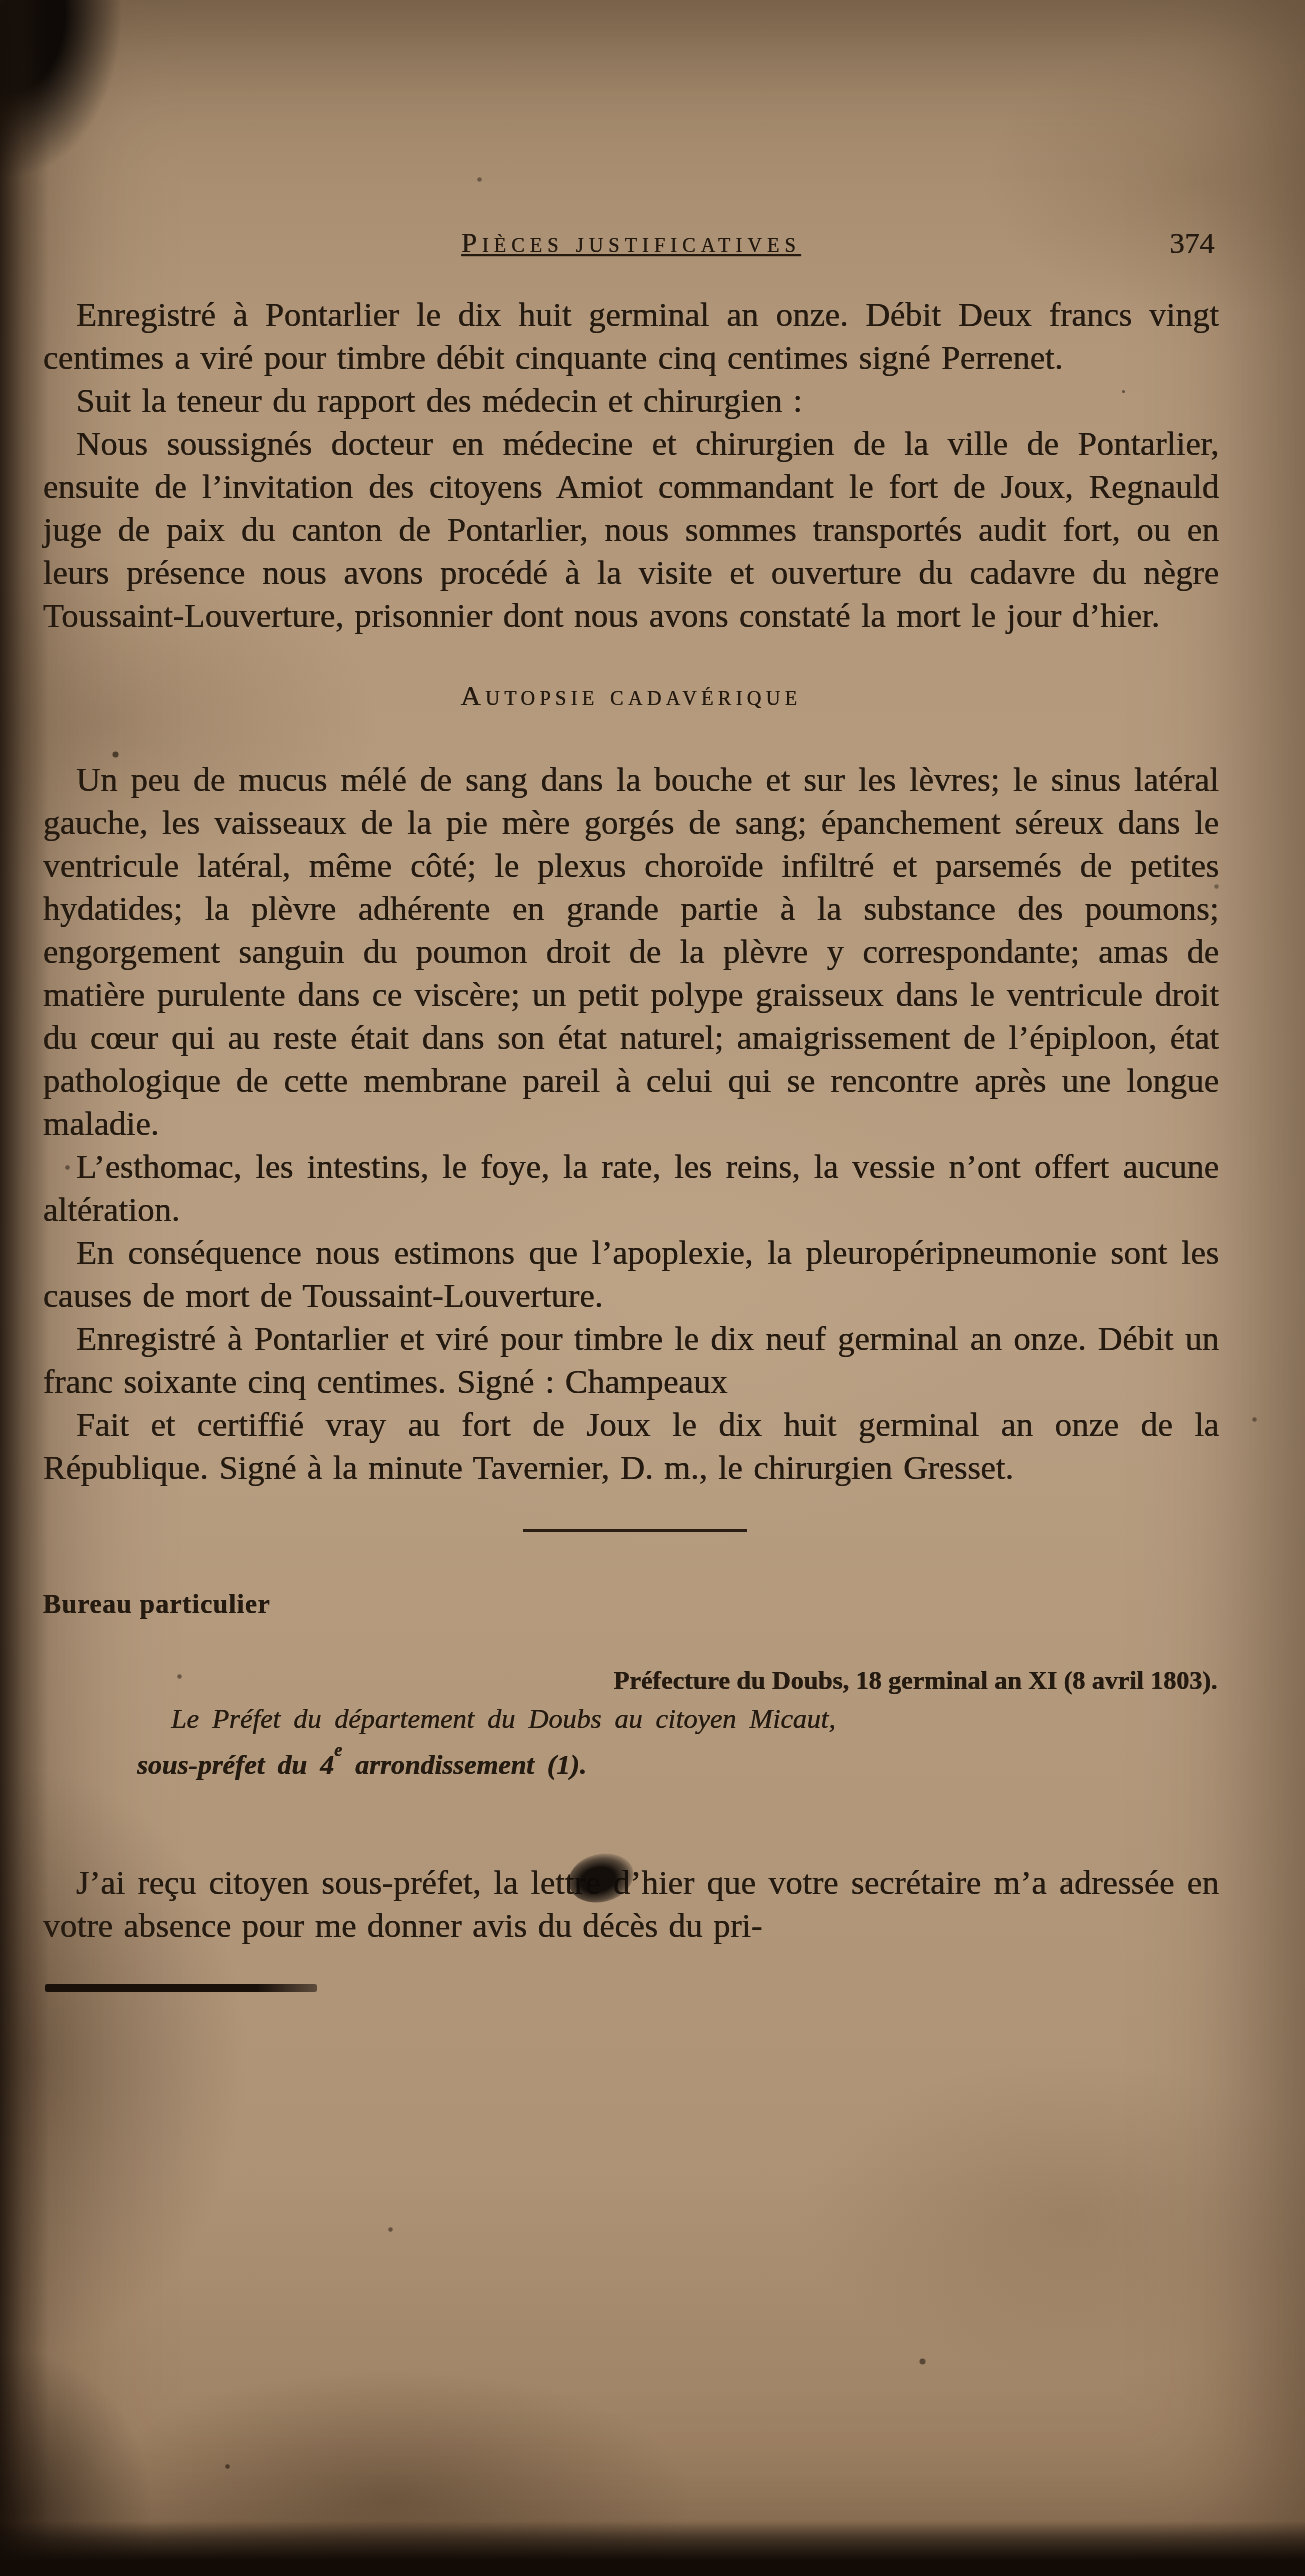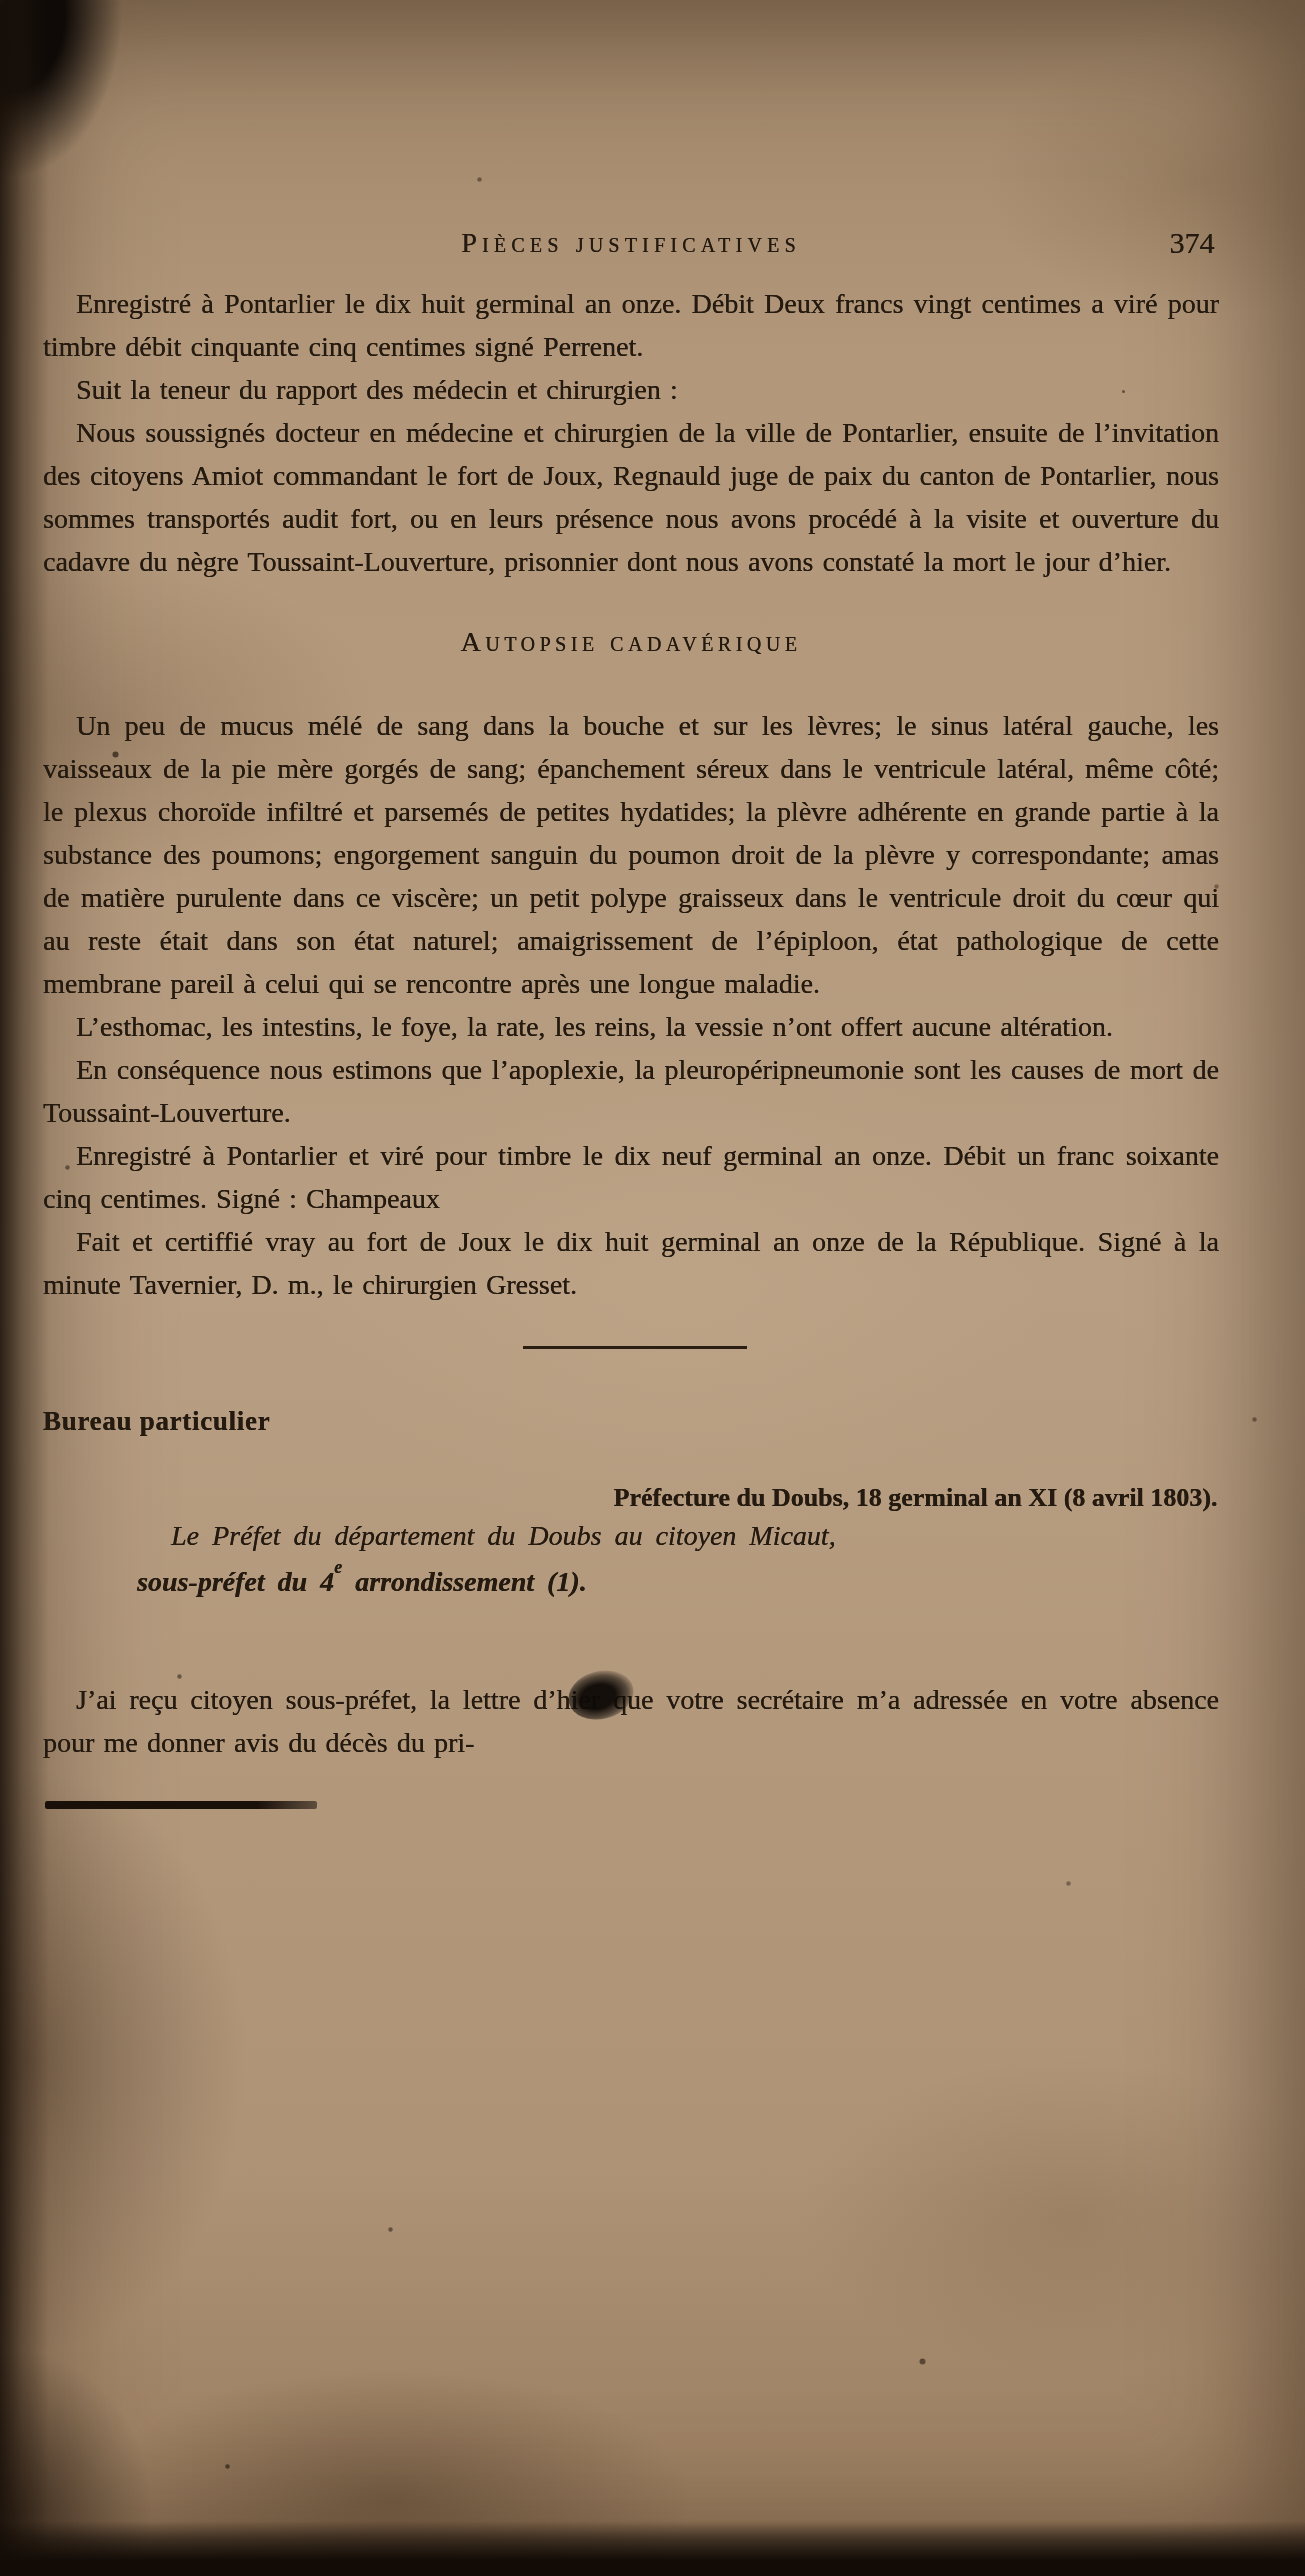--- a/index.html
+++ b/index.html
@@ -43,27 +43,27 @@
       1253px 1418px 0 0.7px rgba(30,20,12,0.45),
       178px 1675px 0 0.7px rgba(30,20,12,0.50),
       1067px 1882px 0 0.7px rgba(30,20,12,0.40),
       389px 2228px 0 0.7px rgba(30,20,12,0.50),
       921px 2360px 0 1.5px rgba(30,20,12,0.55),
       226px 2465px 0 0.7px rgba(30,20,12,0.60); }
 
   
   .content { position:absolute; top:227px; left:43px; width:1176px; }
 
-  .header-row { position:relative; height:37px; margin-bottom:18px; }
+  .header-row { position:relative; height:37px; margin-bottom:29px;text-decoration:underline; }
   .running-header { text-align:center; font-variant:small-caps; letter-spacing:5.2px;
     font-size:28px; text-shadow:0.2px 0.2px 0 currentColor; }
   .page-number { position:absolute; right:4.5px; top:-1.5px; font-size:30px;
     text-shadow:0.2px 0.2px 0 currentColor; }
 
-  .para { font-size:28px; line-height:43px; text-align:justify; text-indent:33px;
+  .para { font-size:34px; line-height:43px; text-align:justify; text-indent:33px;
     word-spacing:2.2px; text-shadow:0.2px 0.2px 0 currentColor; }
 
   .section-heading { margin:43px 0 46px; text-align:center; font-weight:normal;
     font-variant:small-caps; letter-spacing:4.5px; font-size:28px;
     text-shadow:0.2px 0.2px 0 currentColor; }
 
   .rule-separator { width:224px; height:3px; background:#2a1d12; margin:40px 0 0 480px; }
 
   .bureau { margin-top:57px; font-size:27px; font-weight:bold; letter-spacing:0.7px;
     text-shadow:0.1px 0.1px 0 currentColor; }

